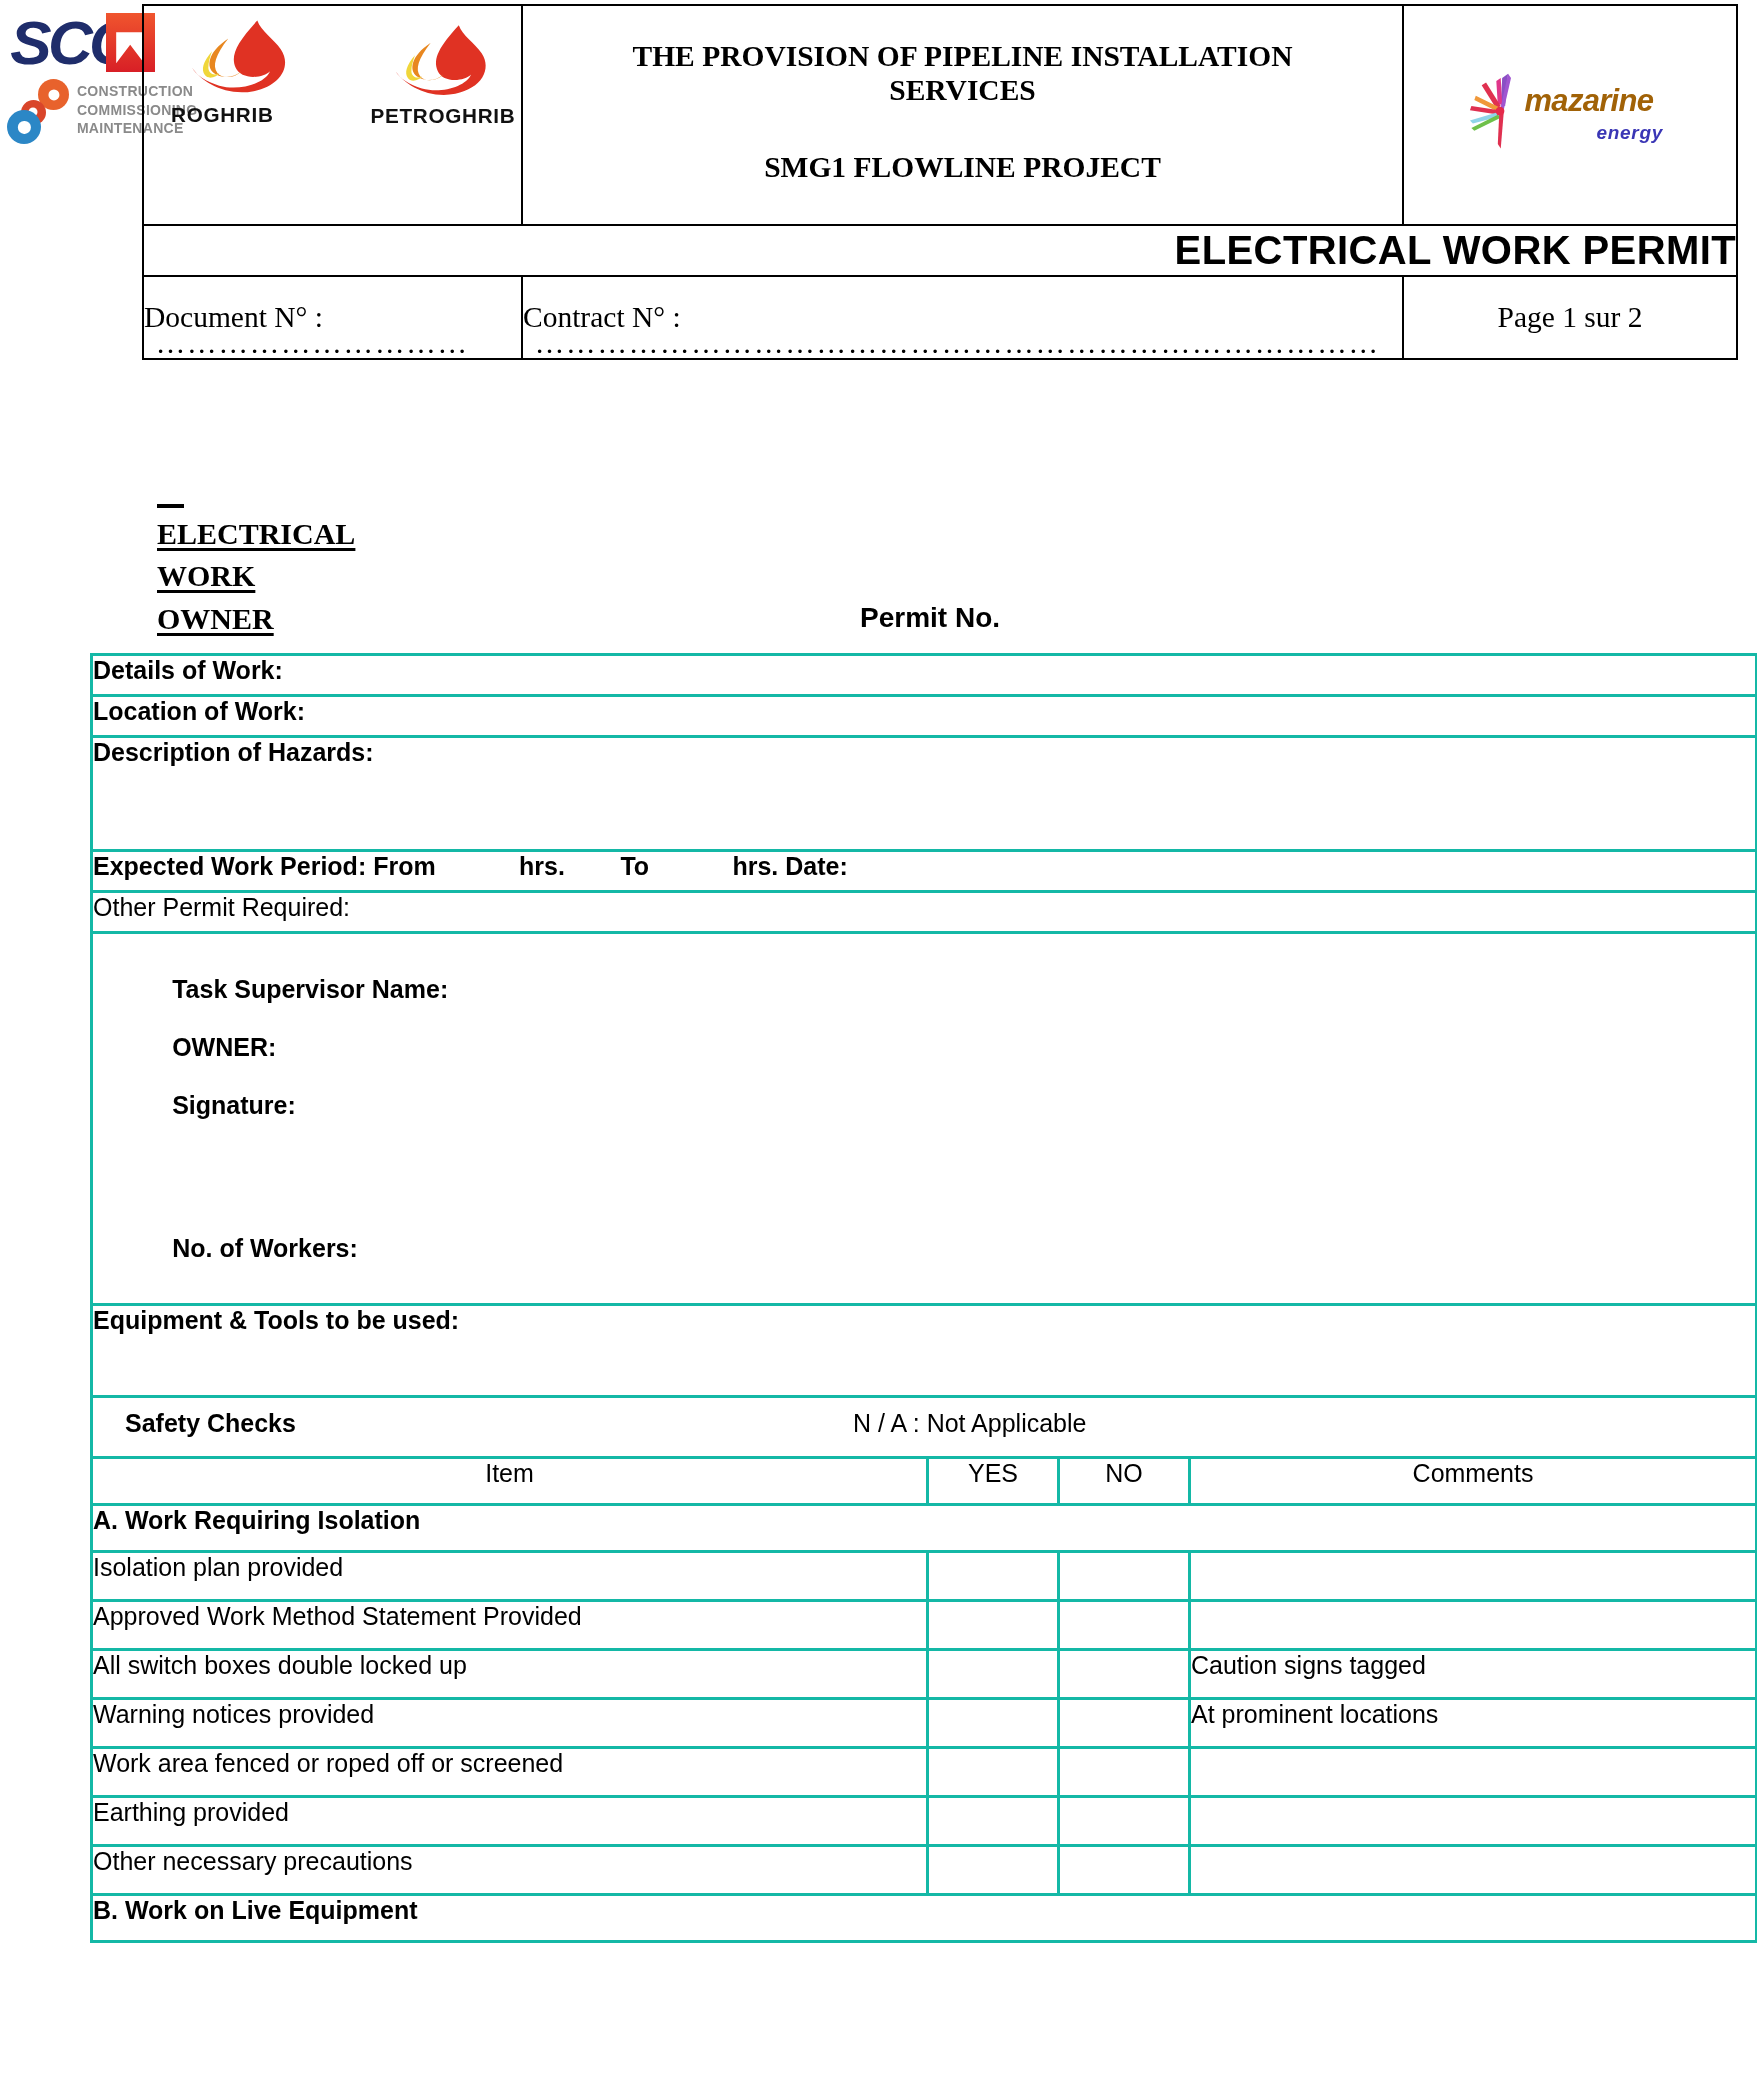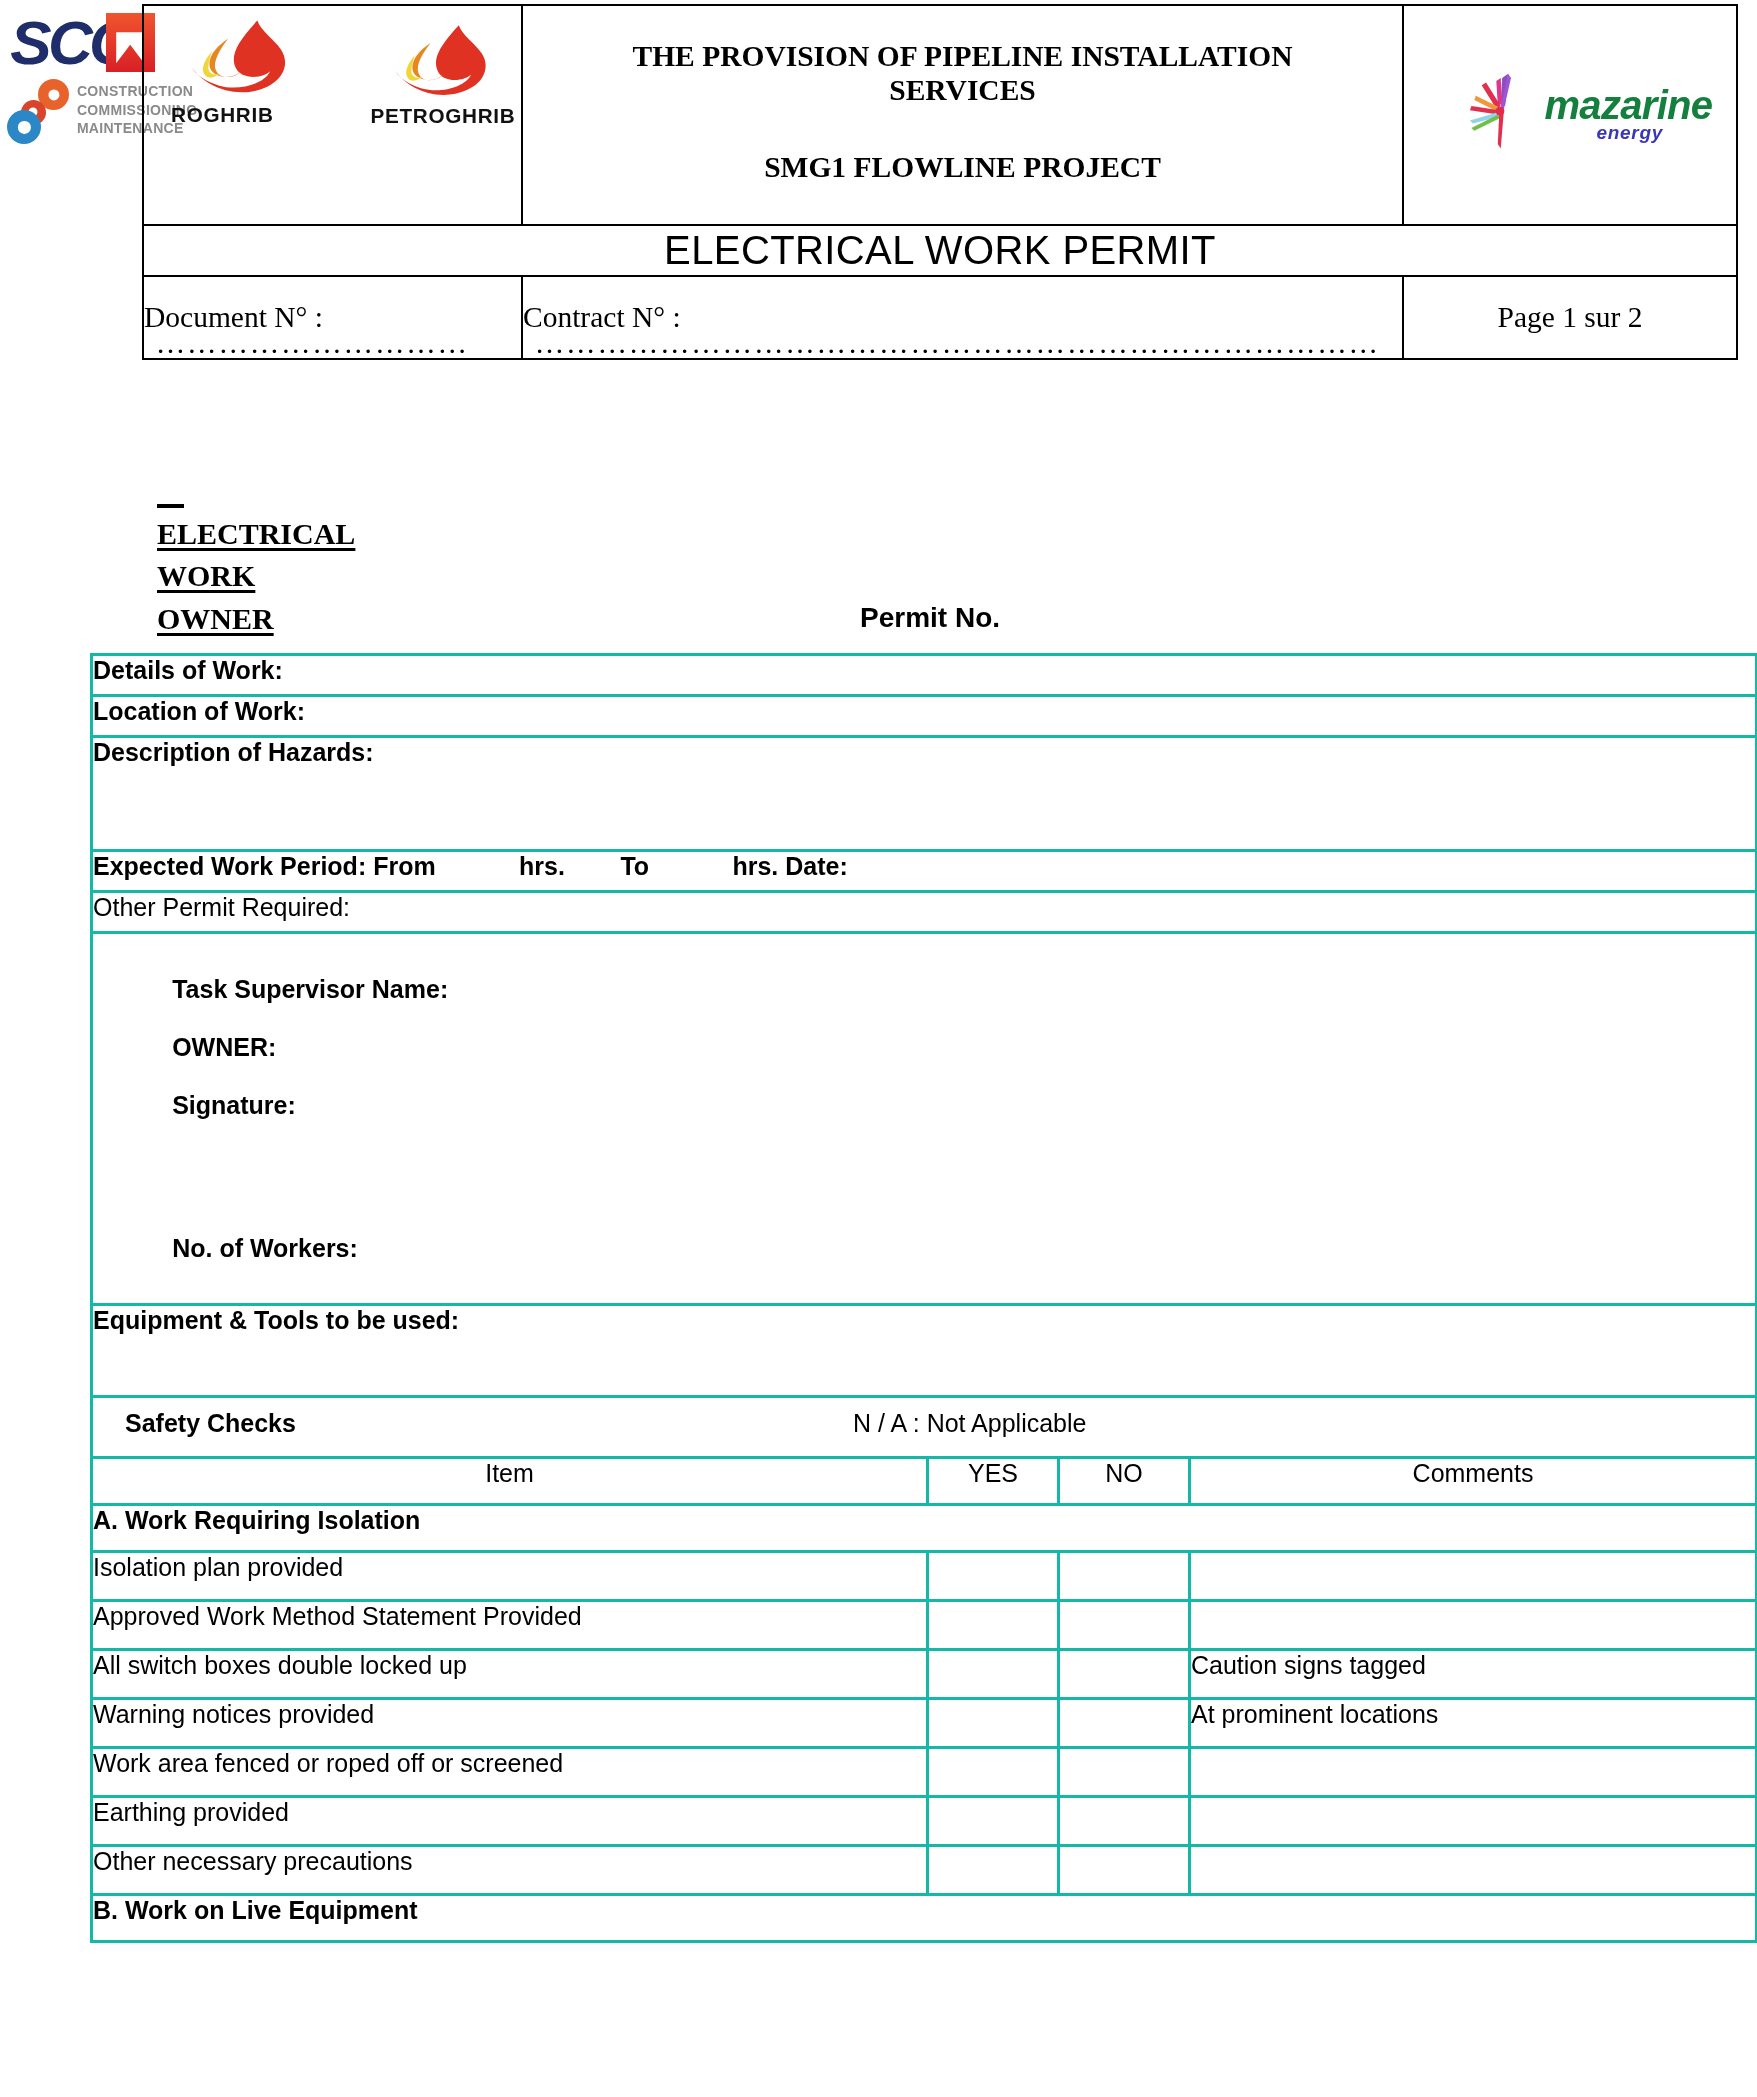--- a/index.html
+++ b/index.html
@@ -43,23 +43,23 @@
     padding: 5.9px 22px 0 22px;
   }
   .hdr-title-sub {
     font-family: "Liberation Serif", serif;
     font-weight: bold;
     font-size: 29.5px;
     padding: 43px 22px 13.3px 22px;
   }
 
   .permit-banner {
-    text-align: center;
-    font-family: "Liberation Sans", sans-serif;
-    font-weight: normal;
+    text-align: right;
+    font-family: "Liberation Sans", sans-serif;
+    font-weight: bold;
     font-size: 40px;
     letter-spacing: 0.4px;
     padding: 17.7px 0 16px 0;
     height: 49px;
   }
 
   .meta-cell {
     font-family: "Liberation Serif", serif;
     font-size: 29.5px;
     padding: 10.3px 11.8px 0 11.8px;
@@ -192,25 +192,24 @@
     width: 207px;
     height: 89px;
   }
   .maz-text {
     position: absolute;
     left: 58px;
     top: 16px;
     font-family: "Liberation Sans", sans-serif;
     font-style: italic;
     font-weight: bold;
-    font-size: 40px;
-    color: #15803d;
+    font-size: 31px;
+    color: #a16207;
     letter-spacing: -0.7px;
     line-height: 1;
-    margin-left: 20px;
   }
   .maz-sub {
     position: absolute;
     left: 130px;
     top: 53px;
     font-family: "Liberation Sans", sans-serif;
     font-style: italic;
     font-weight: bold;
     font-size: 19px;
     color: #3a36b5;

